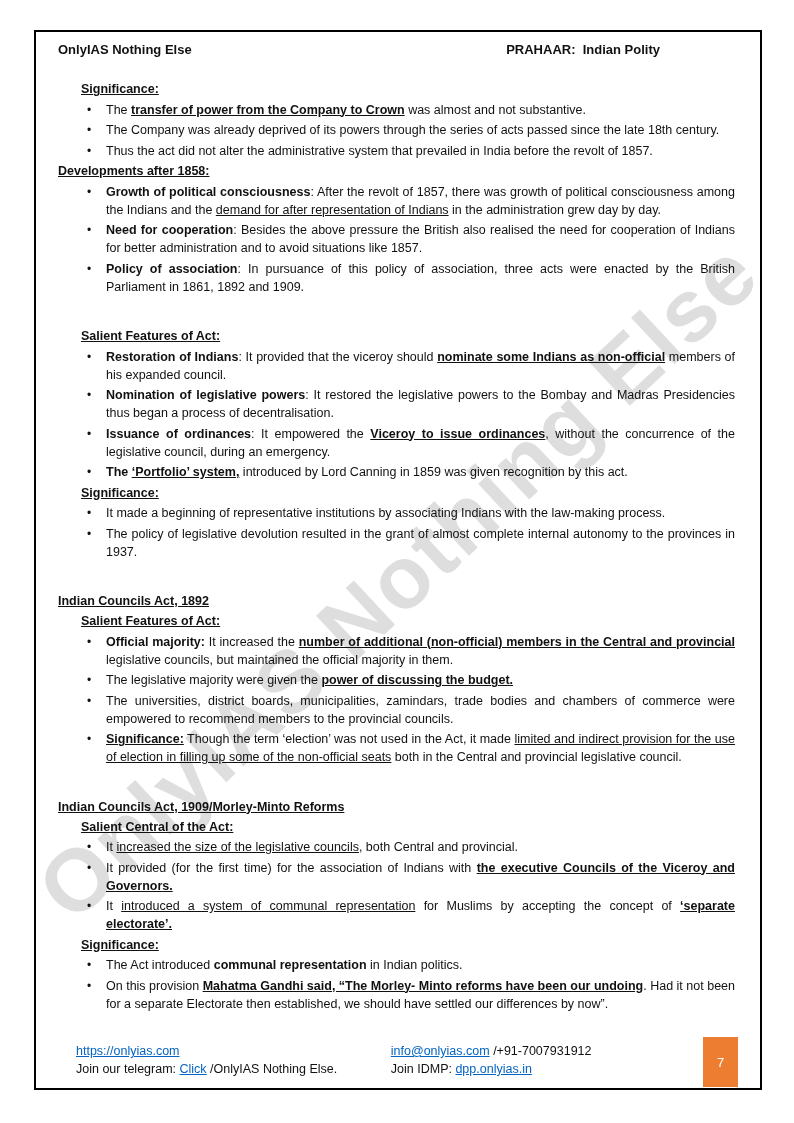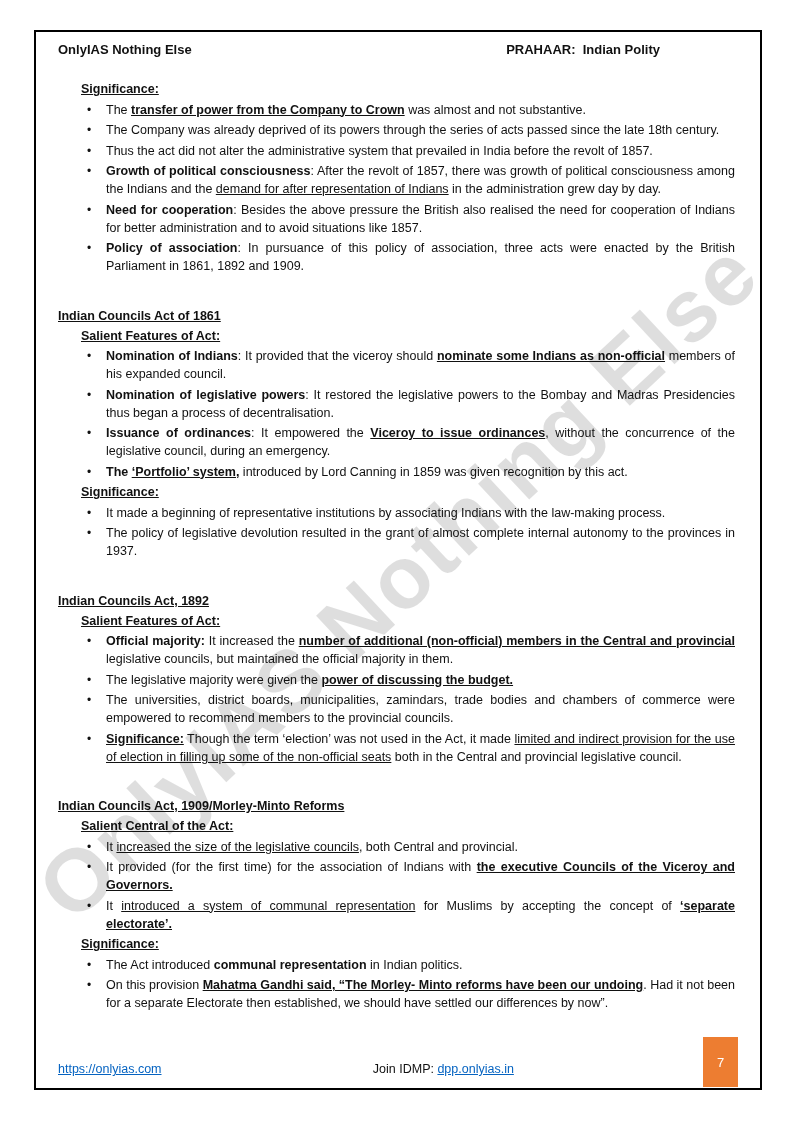--- a/index.html
+++ b/index.html
@@ -36,21 +36,21 @@
   .bullet{
     position:relative;padding-left:48px;margin:2.5px 0;
     text-align:justify;
   }
   .bullet .marker{position:absolute;left:29px;top:0;font-size:12px;}
   .spacer{height:27px;}
   .b{font-weight:bold;}
   .u{text-decoration:underline;}
   .link{color:var(--link,#0563C1);text-decoration:underline;cursor:pointer;}
   .footer{
-    position:absolute;z-index:1;left:22px;bottom:10px;width:calc(100% - 130px);
+    position:absolute;z-index:1;left:40px;bottom:10px;width:calc(100% - 130px);
     display:flex;font-size:12.5px;line-height:18px;align-items:flex-end;
   }
   .footer .fcol-left{width:53%;}
   .footer .fcol-right{flex:1;}
   .page-badge{
     position:absolute;z-index:2;right:22px;bottom:1px;width:35px;height:50px;
     display:flex;align-items:center;justify-content:center;
     color:#fff;font-size:13px;
   }
 </style>
@@ -63,27 +63,27 @@
   <div class="hdr">
     <span class="left">OnlyIAS Nothing Else</span>
     <span class="right">PRAHAAR:  Indian Polity</span>
   </div>
 
   <div class="content" id="content">
       <div class="h2"><span class="b u">Significance:</span></div>
       <div class="bullet"><span class="marker">•</span><span>The </span><span class="b u">transfer of power from the Company to Crown</span><span> was almost and not substantive.</span></div>
       <div class="bullet"><span class="marker">•</span><span>The Company was already deprived of its powers through the series of acts passed since the late 18th century.</span></div>
       <div class="bullet"><span class="marker">•</span><span>Thus the act did not alter the administrative system that prevailed in India before the revolt of 1857.</span></div>
+      <div class="h1"><span class="b u">Developments after 1858:</span></div>
       <div class="bullet"><span class="marker">•</span><span class="b">Growth of political consciousness</span><span>: After the revolt of 1857, there was growth of political consciousness among the Indians and the </span><span class="u">demand for after representation of Indians</span><span> in the administration grew day by day.</span></div>
       <div class="bullet"><span class="marker">•</span><span class="b">Need for cooperation</span><span>: Besides the above pressure the British also realised the need for cooperation of Indians for better administration and to avoid situations like 1857.</span></div>
       <div class="bullet"><span class="marker">•</span><span class="b">Policy of association</span><span>: In pursuance of this policy of association, three acts were enacted by the British Parliament in 1861, 1892 and 1909.</span></div>
       <div class="spacer"></div>
-      <div class="h1"><span class="b u">Indian Councils Act of 1861</span></div>
       <div class="h2"><span class="b u">Salient Features of Act:</span></div>
-      <div class="bullet"><span class="marker">•</span><span class="b">Nomination of Indians</span><span>: It  provided that the viceroy should </span><span class="b u">nominate some Indians as non-official</span><span> members of his expanded council.</span></div>
+      <div class="bullet"><span class="marker">•</span><span class="b">Restoration of Indians</span><span>: It  provided that the viceroy should </span><span class="b u">nominate some Indians as non-official</span><span> members of his expanded council.</span></div>
       <div class="bullet"><span class="marker">•</span><span class="b">Nomination of legislative powers</span><span>: It restored the legislative powers to the Bombay and Madras Presidencies thus began a process of decentralisation.</span></div>
       <div class="bullet"><span class="marker">•</span><span class="b">Issuance of ordinances</span><span>: It empowered the </span><span class="b u">Viceroy to issue ordinances</span><span>, without the concurrence of the legislative council, during an emergency.</span></div>
       <div class="bullet"><span class="marker">•</span><span class="b">The </span><span class="b u">‘Portfolio’ system,</span><span> introduced by Lord Canning in 1859 was given recognition by this act.</span></div>
       <div class="h2"><span class="b u">Significance: </span></div>
       <div class="bullet"><span class="marker">•</span><span> It made a beginning of representative institutions by associating Indians with the law-making process.</span></div>
       <div class="bullet"><span class="marker">•</span><span>The policy of legislative devolution resulted in the grant of almost complete internal autonomy to the provinces in 1937.</span></div>
       <div class="spacer"></div>
       <div class="h1"><span class="b u">Indian Councils Act, 1892</span></div>
       <div class="h2"><span class="b u">Salient Features of Act:</span></div>
       <div class="bullet"><span class="marker">•</span><span class="b">Official majority:</span><span> It increased the </span><span class="b u">number of additional (non-official) members in the Central and provincial</span><span> legislative councils, but maintained the official majority in them.</span></div>
@@ -97,20 +97,22 @@
       <div class="bullet"><span class="marker">•</span><span>It provided (for the first time) for the association of Indians with </span><span class="b u">the executive Councils of the Viceroy and Governors.</span></div>
       <div class="bullet"><span class="marker">•</span><span> It </span><span class="u">introduced a system of communal representation</span><span> for Muslims by accepting the concept of </span><span class="b u">‘separate electorate’.</span></div>
       <div class="h2"><span class="b u">Significance:</span></div>
       <div class="bullet"><span class="marker">•</span><span>The Act introduced </span><span class="b">communal representation</span><span> in Indian politics.</span></div>
       <div class="bullet"><span class="marker">•</span><span>On this provision </span><span class="b u">Mahatma Gandhi said, “The Morley- Minto reforms have been our undoing</span><span>. Had it not been for a separate Electorate then established, we should have settled our differences by now”.</span></div>
     </div>
 
   <div class="footer">
     <div class="fcol-left" id="footer-left">
         <div><span class="link">https://onlyias.com</span></div>
+        <div><span>Join our telegram: </span><span class="link">Click</span><span> /OnlyIAS Nothing Else.</span></div>
       </div>
     <div class="fcol-right" id="footer-right">
+        <div><span class="link">info@onlyias.com</span><span>  /+91-7007931912</span></div>
         <div><span>Join IDMP: </span><span class="link">dpp.onlyias.in</span></div>
       </div>
   </div>
 
   <div class="page-badge" id="page-badge" style="background: rgb(237, 125, 49);">7</div>
 </div>
 
 </body></html>

